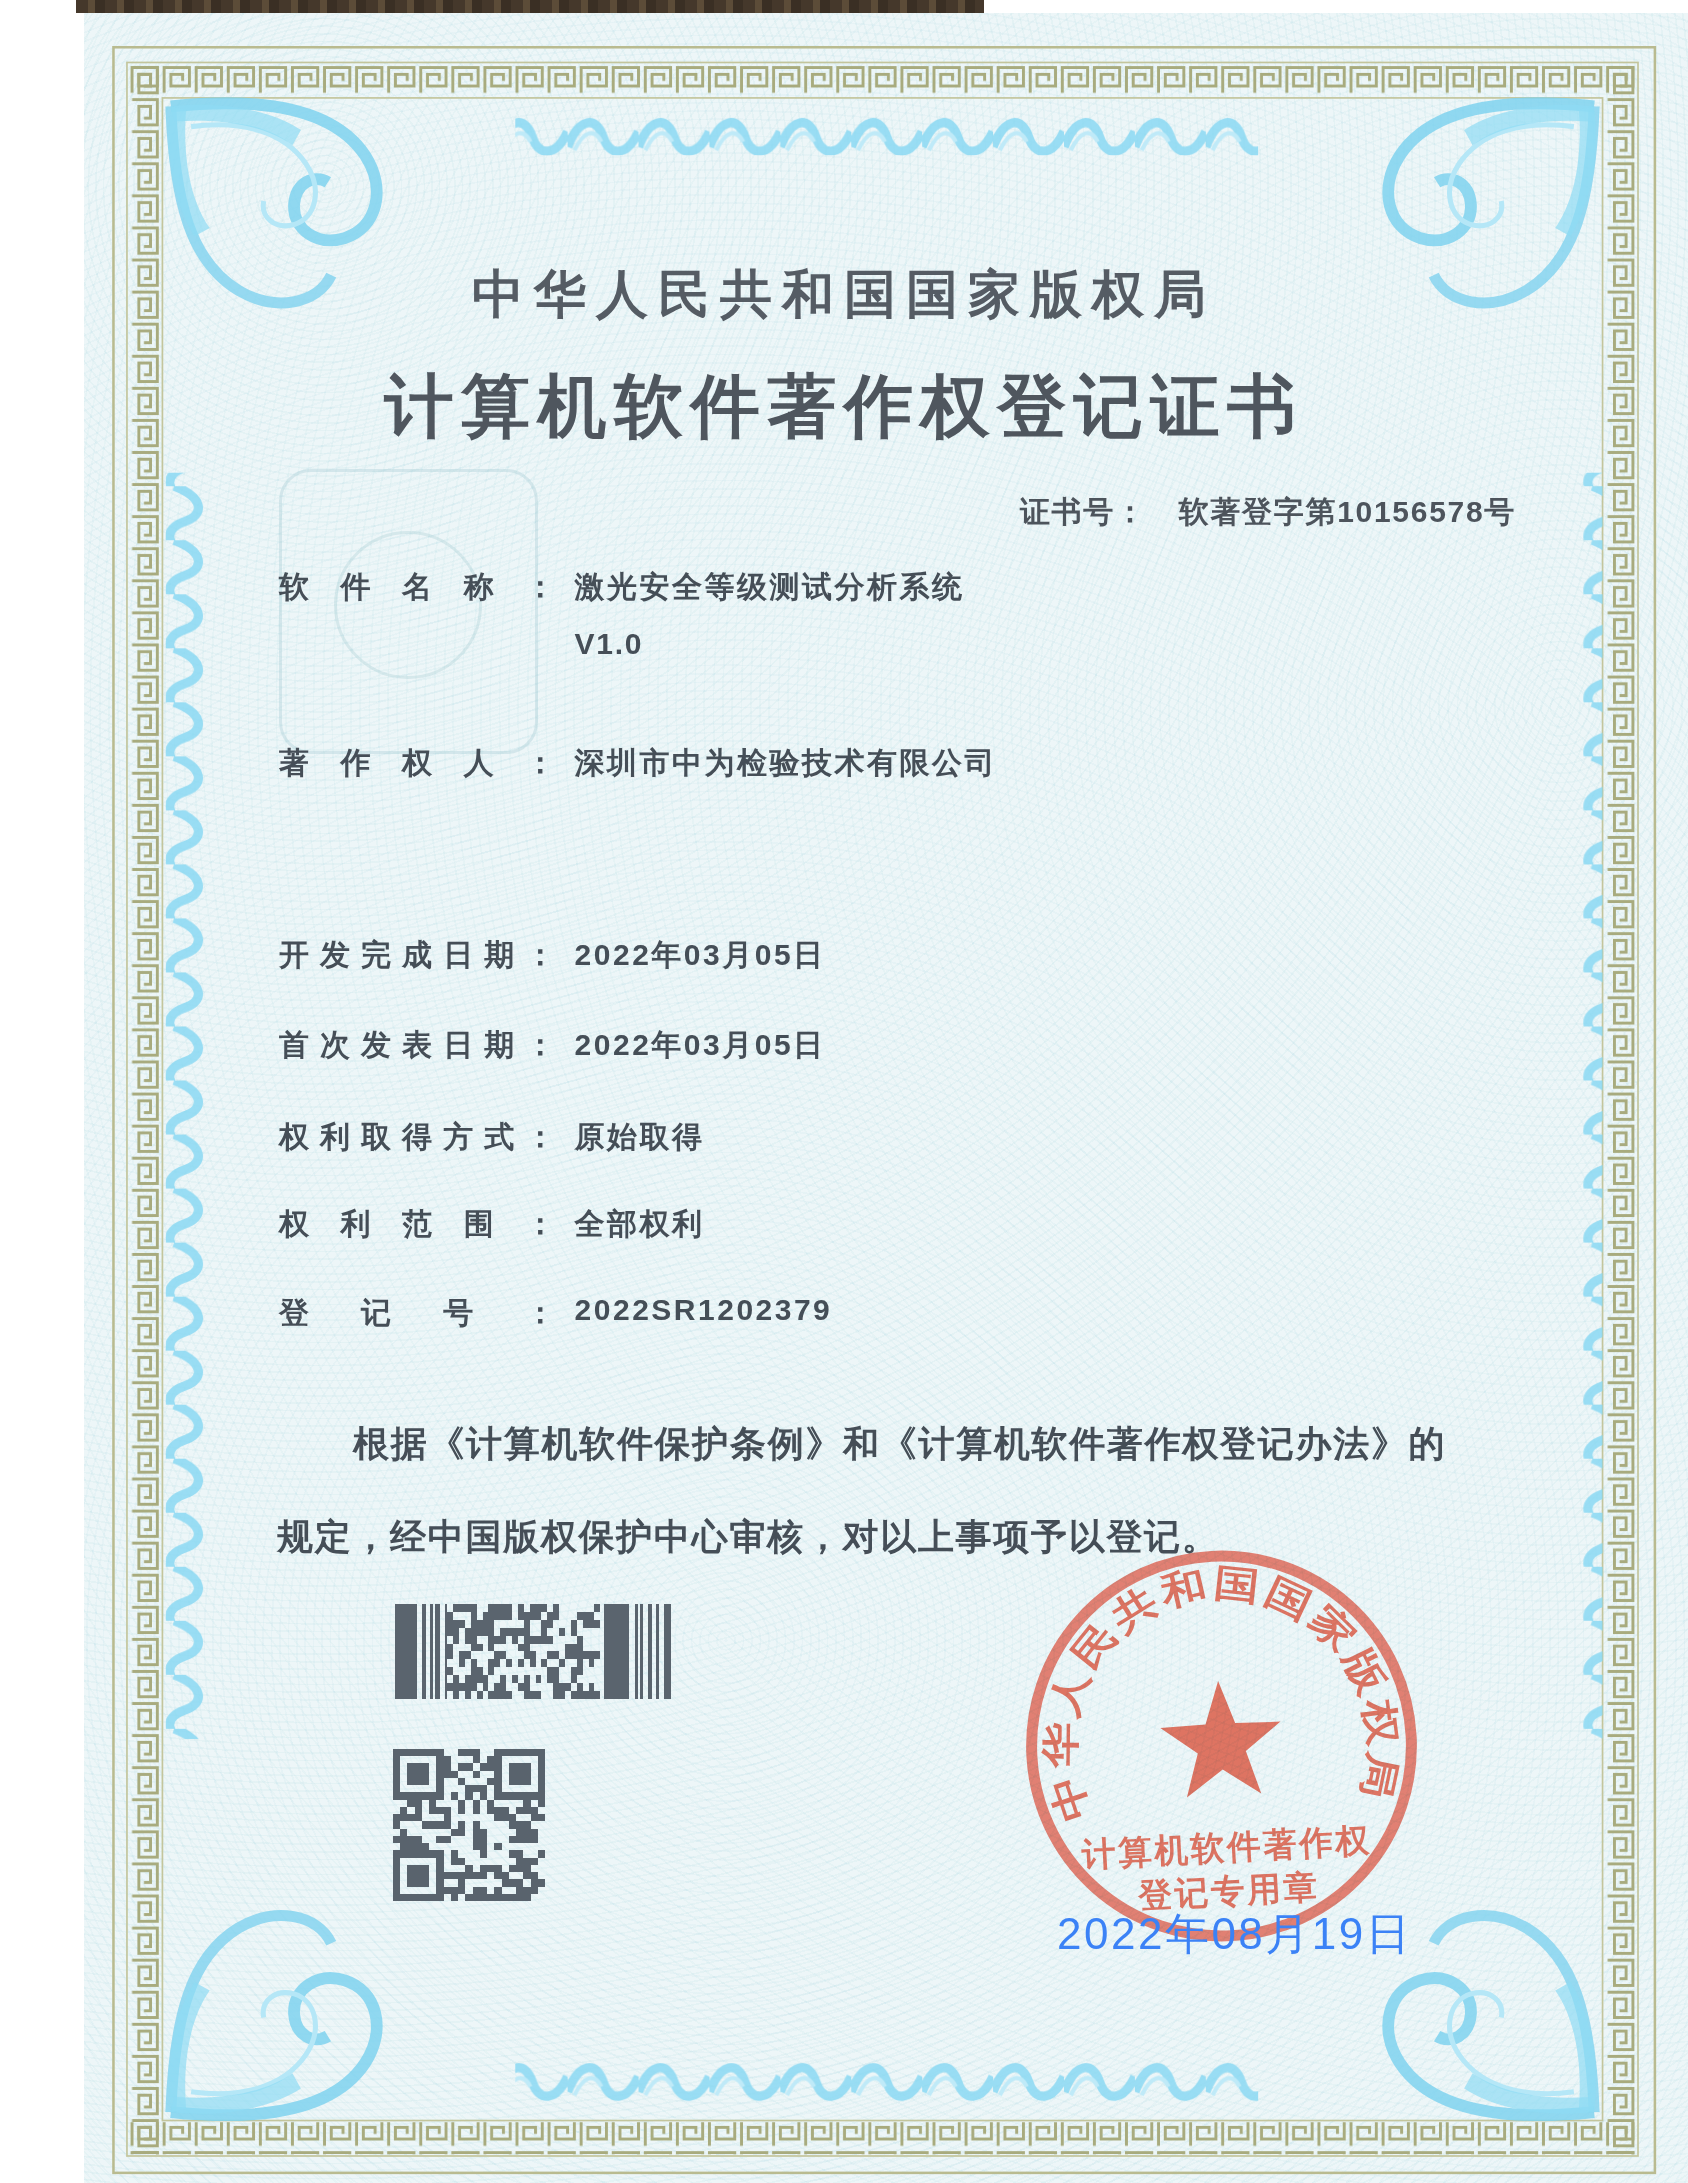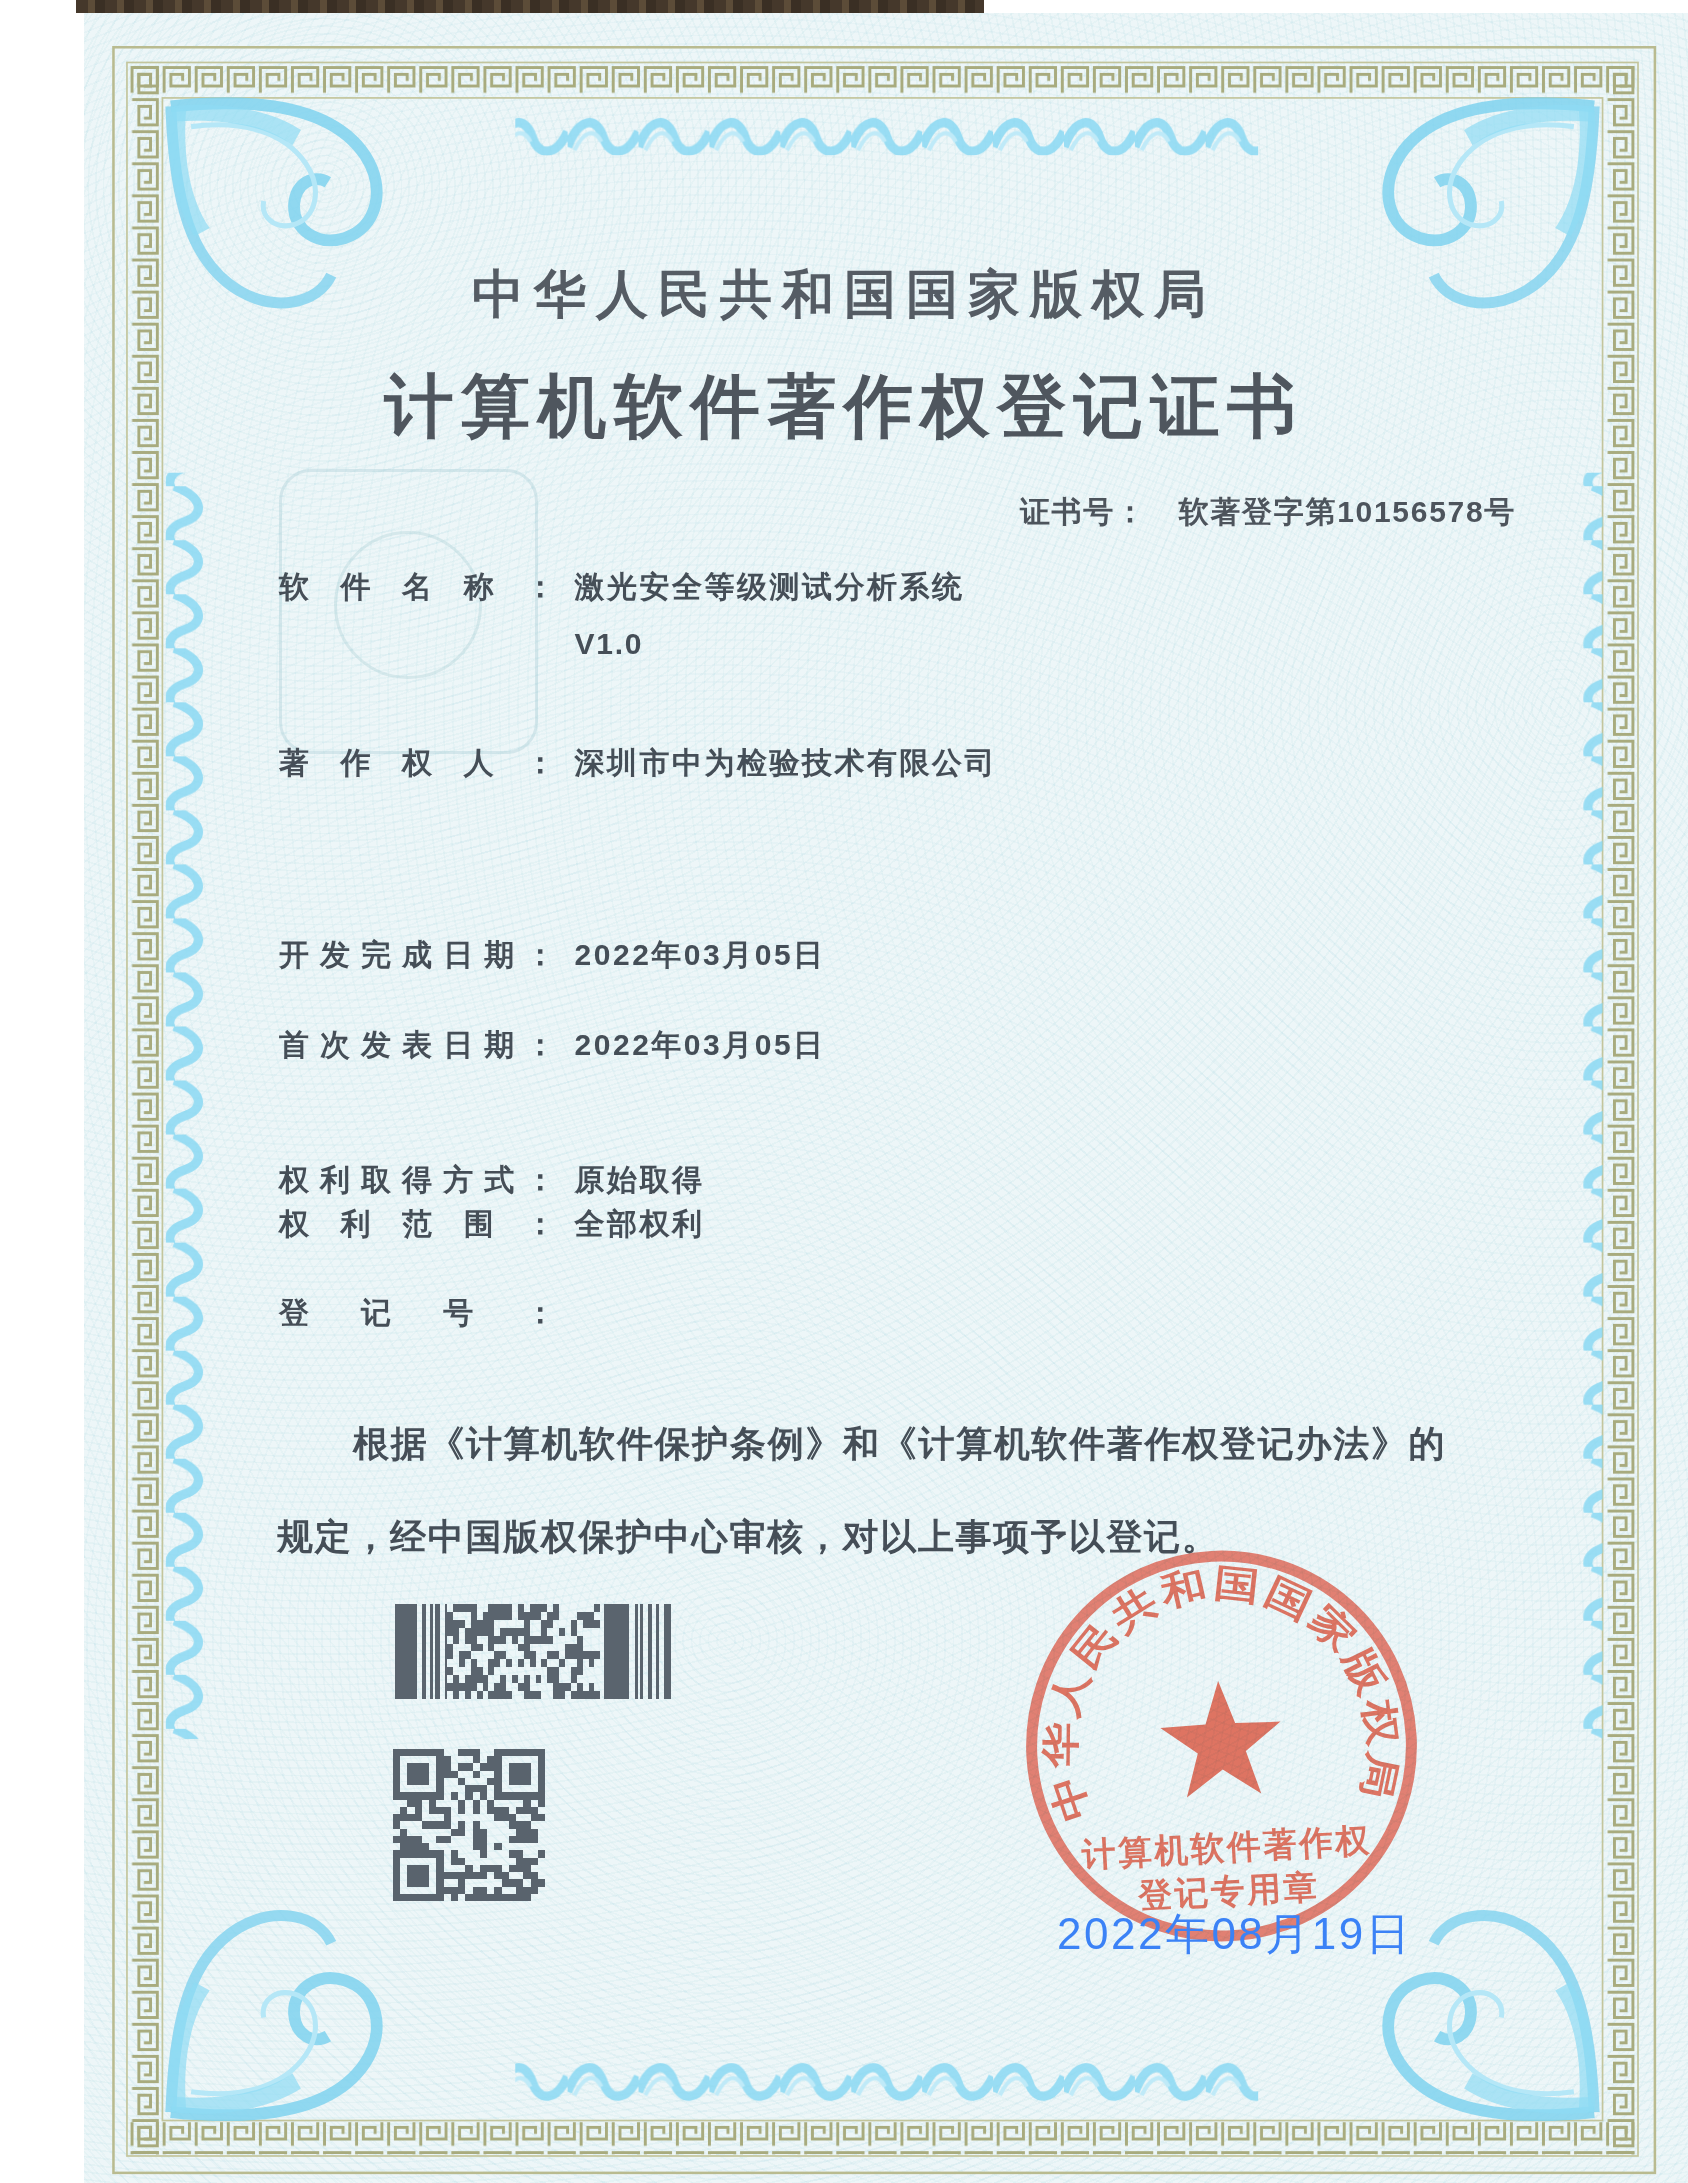--- a/index.html
+++ b/index.html
@@ -136,30 +136,31 @@
     <span class="fval">深圳市中为检验技术有限公司</span>
   </div>
   <div class="frow" style="top:935px">
     <span class="flabel">开发完成日期：</span>
     <span class="fval">2022年03月05日</span>
   </div>
   <div class="frow" style="top:1025px">
     <span class="flabel">首次发表日期：</span>
     <span class="fval">2022年03月05日</span>
   </div>
-  <div class="frow" style="top:1160px">
+  <div class="frow" style="top:1117px">
     <span class="flabel">权利取得方式：</span>
     <span class="fval">原始取得</span>
   </div>
   <div class="frow" style="top:1204px">
     <span class="flabel">权利范围：</span>
     <span class="fval">全部权利</span>
   </div>
   <div class="frow" style="top:1293px">
     <span class="flabel">登记号：</span>
+    <span class="fval">2022SR1202379</span>
   </div>
 
   <div class="statement">
     <div class="l1">根据《计算机软件保护条例》和《计算机软件著作权登记办法》的</div>
     <div class="l2">规定，经中国版权保护中心审核，对以上事项予以登记。</div>
   </div>
 
   <div id="barcode">
       <div class="b" style="width: 22px;"></div>
       <div class="s" style="width: 5px;"></div>

